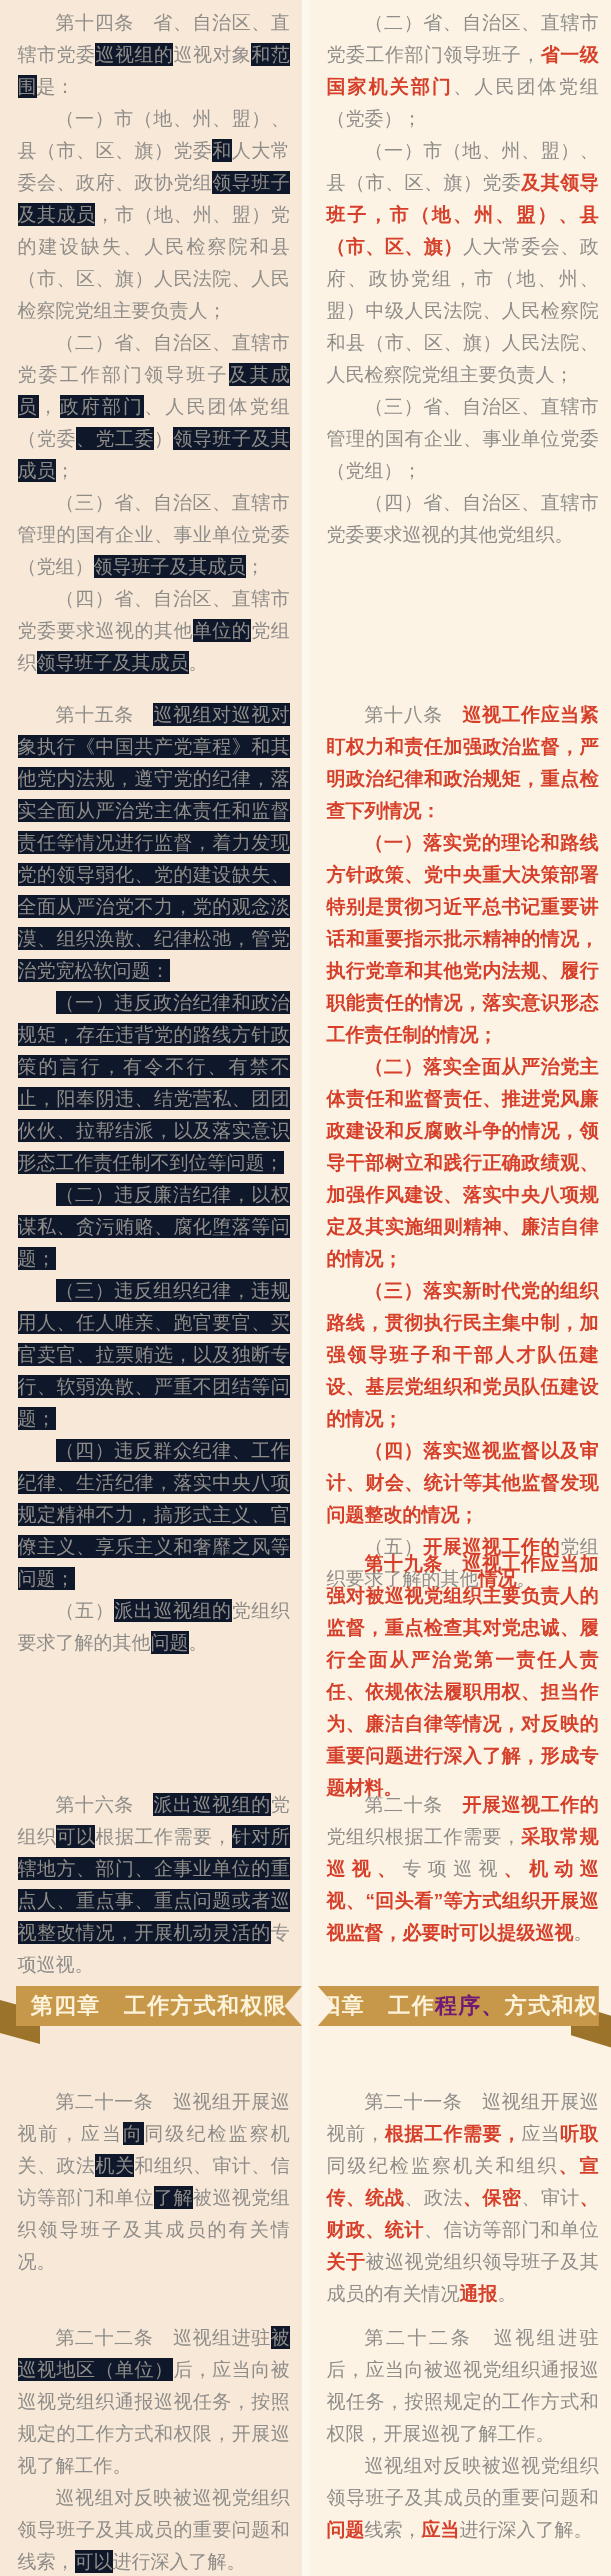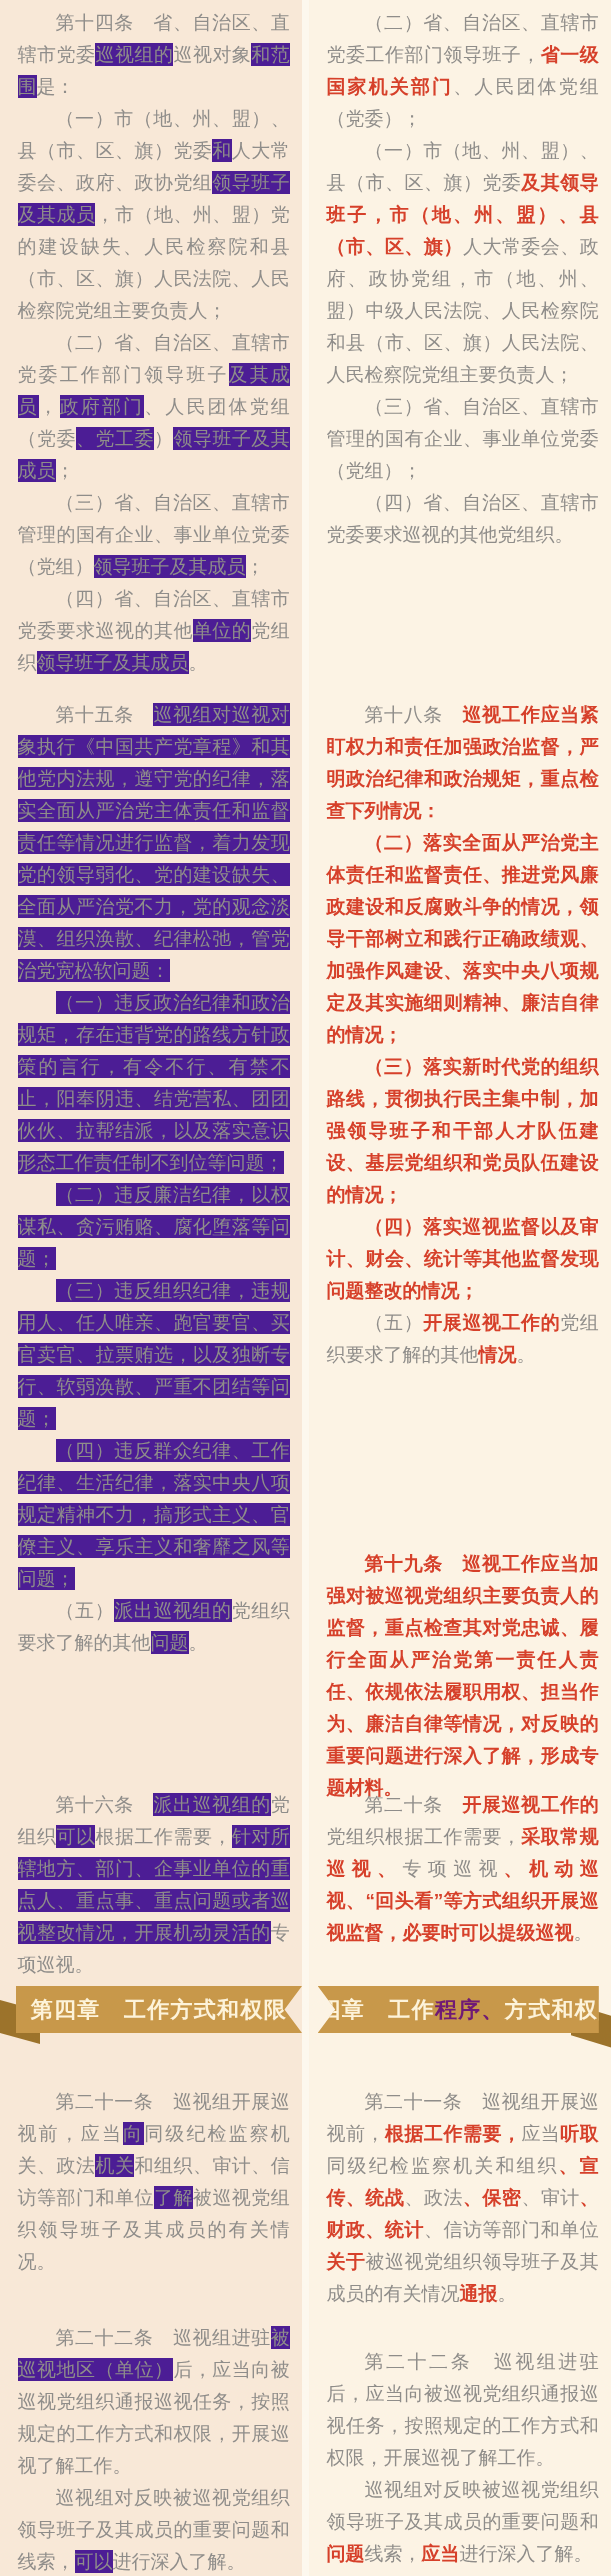--- a/index.html
+++ b/index.html
@@ -10,25 +10,25 @@
   }
   .col{position:absolute;top:0;height:2576px;width:302px;}
   .col-left{left:0;background:#f8e8d7;}
   .col-right{left:309px;background:#fcf3e4;}
   .article{
     position:absolute;left:17.5px;right:12.2px;
     color:#8f8d8a;font-size:19px;line-height:32px;
     text-align:justify;text-justify:inter-ideograph;
   }
   .article p{margin:0;text-indent:2em;}
-  .run-del{background:#4c1d95;padding:0.9px 0;box-decoration-break:clone;-webkit-box-decoration-break:clone;}
+  .run-del{background:#0f172a;padding:0.9px 0;box-decoration-break:clone;-webkit-box-decoration-break:clone;}
   .run-add{color:#d6402a;font-weight:700;}
   .banner{position:absolute;left:0;right:0;height:75px;}
   .band{
-    position:absolute;top:0;height:47px;background:#c8984a;z-index:2;
+    position:absolute;top:0;height:40px;background:#c8984a;z-index:2;
     display:flex;align-items:center;justify-content:center;
     font-family:"Liberation Serif","DejaVu Serif",serif;
     font-weight:700;font-size:22px;color:#fdf3da;letter-spacing:1.3px;
     white-space:nowrap;
   }
   .col-left .band{left:15.7px;right:0;
     clip-path:polygon(0 0,100% 0,calc(100% - 17.5px) 50%,100% 100%,0 100%);}
   .col-right .band{left:8.7px;right:12.2px;
     clip-path:polygon(0 0,100% 0,100% 100%,0 100%,17.5px 50%);}
   .band .band-em{color:#701a75;}
@@ -74,20 +74,21 @@
   </div>
 <div class="col col-right">
     <div class="article" style="top: 7px;">
       <p><span>（二）省、自治区、直辖市党委工作部门领导班子，</span><span class="run-add">省一级国家机关部门</span><span>、人民团体党组（党委）；</span></p>
       <p><span>（一）市（地、州、盟）、县（市、区、旗）党委</span><span class="run-add">及其领导班子，市（地、州、盟）、县（市、区、旗）</span><span>人大常委会、政府、政协党组，市（地、州、盟）中级人民法院、人民检察院和县（市、区、旗）人民法院、人民检察院党组主要负责人；</span></p>
       <p><span>（三）省、自治区、直辖市管理的国有企业、事业单位党委（党组）；</span></p>
       <p><span>（四）省、自治区、直辖市党委要求巡视的其他党组织。</span></p>
     </div>
     <div class="article" style="top: 699px; font-family: Liberation Serif, serif;">
       <p><span>第十八条　</span><span class="run-add">巡视工作应当紧盯权力和责任加强政治监督，严明政治纪律和政治规矩，重点检查下列情况：</span></p>
+      <p><span class="run-add">（一）落实党的理论和路线方针政策、党中央重大决策部署特别是贯彻习近平总书记重要讲话和重要指示批示精神的情况，执行党章和其他党内法规、履行职能责任的情况，落实意识形态工作责任制的情况；</span></p>
       <p><span class="run-add">（二）落实全面从严治党主体责任和监督责任、推进党风廉政建设和反腐败斗争的情况，领导干部树立和践行正确政绩观、加强作风建设、落实中央八项规定及其实施细则精神、廉洁自律的情况；</span></p>
       <p><span class="run-add">（三）落实新时代党的组织路线，贯彻执行民主集中制，加强领导班子和干部人才队伍建设、基层党组织和党员队伍建设的情况；</span></p>
       <p><span class="run-add">（四）落实巡视监督以及审计、财会、统计等其他监督发现问题整改的情况；</span></p>
       <p><span>（五）</span><span class="run-add">开展巡视工作的</span><span>党组织要求了解的其他</span><span class="run-add">情况</span><span>。</span></p>
     </div>
     <div class="article" style="top: 1548px;">
       <p><span class="run-add">第十九条　巡视工作应当加强对被巡视党组织主要负责人的监督，重点检查其对党忠诚、履行全面从严治党第一责任人责任、依规依法履职用权、担当作为、廉洁自律等情况，对反映的重要问题进行深入了解，形成专题材料。</span></p>
     </div>
     <div class="article" style="top: 1789px;">
       <p><span>第二十条　</span><span class="run-add">开展巡视工作的</span><span>党组织根据工作需要，</span><span class="run-add">采取常规巡视、</span><span>专项巡视</span><span class="run-add">、机动巡视、“回头看”等方式组织开展巡视监督，必要时可以提级巡视</span><span>。</span></p>
@@ -96,18 +97,18 @@
       <div class="fold"></div>
       <div class="band">
         <span>第四章　工作</span>
         <span class="band-em">程序、</span>
         <span>方式和权限</span>
       </div>
     </div>
     <div class="article" style="top: 2086px;">
       <p><span>第二十一条　巡视组开展巡视前，</span><span class="run-add">根据工作需要，</span><span>应当</span><span class="run-add">听取</span><span>同级纪检监察机关和组织</span><span class="run-add">、宣传、统战</span><span>、政法</span><span class="run-add">、保密</span><span>、审计</span><span class="run-add">、财政、统计</span><span>、信访等部门和单位</span><span class="run-add">关于</span><span>被巡视党组织领导班子及其成员的有关情况</span><span class="run-add">通报</span><span>。</span></p>
     </div>
-    <div class="article" style="top: 2322px; margin-top: 24px;">
+    <div class="article" style="top: 2322px;">
       <p><span>第二十二条　巡视组进驻后，应当向被巡视党组织通报巡视任务，按照规定的工作方式和权限，开展巡视了解工作。</span></p>
       <p><span>巡视组对反映被巡视党组织领导班子及其成员的重要问题和</span><span class="run-add">问题</span><span>线索，</span><span class="run-add">应当</span><span>进行深入了解。</span></p>
     </div>
   </div>
 
 
 </body></html>

